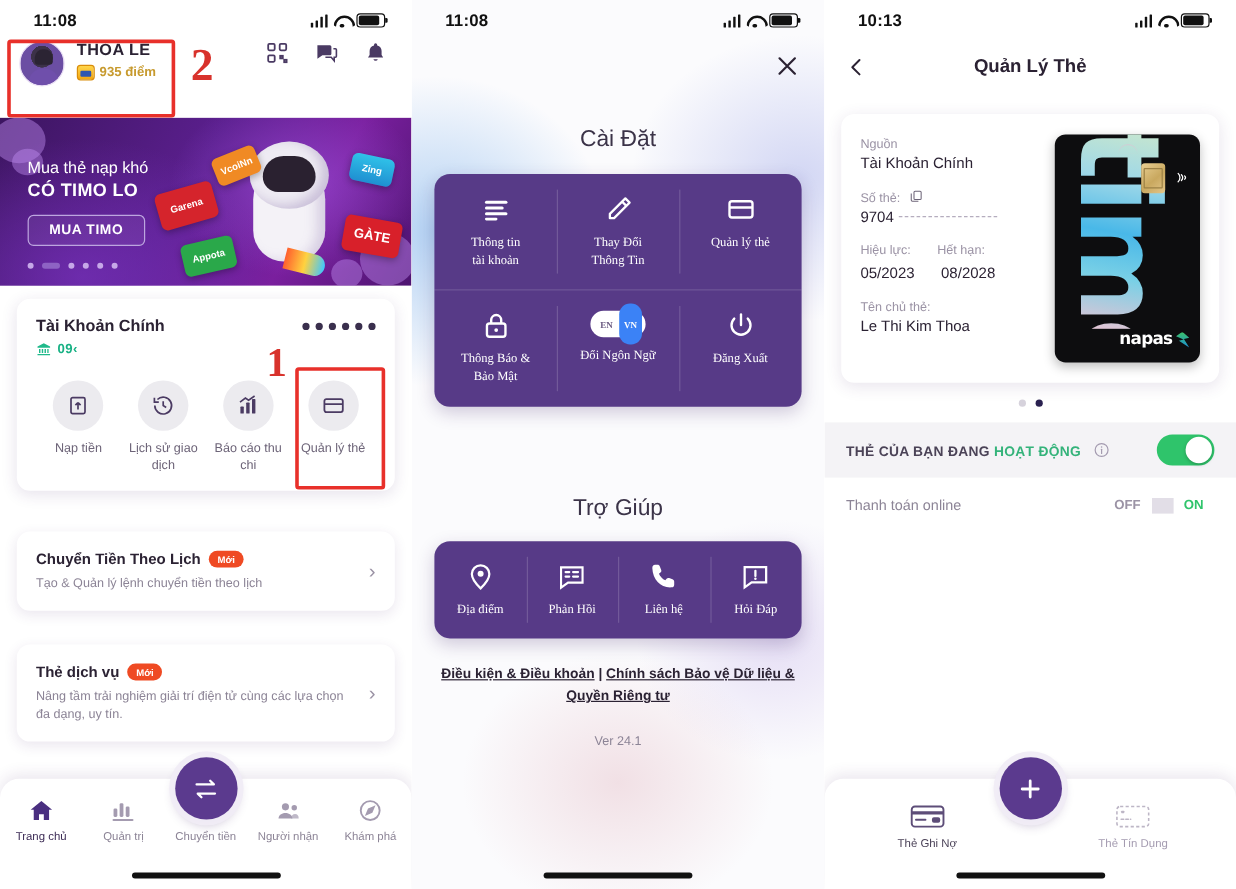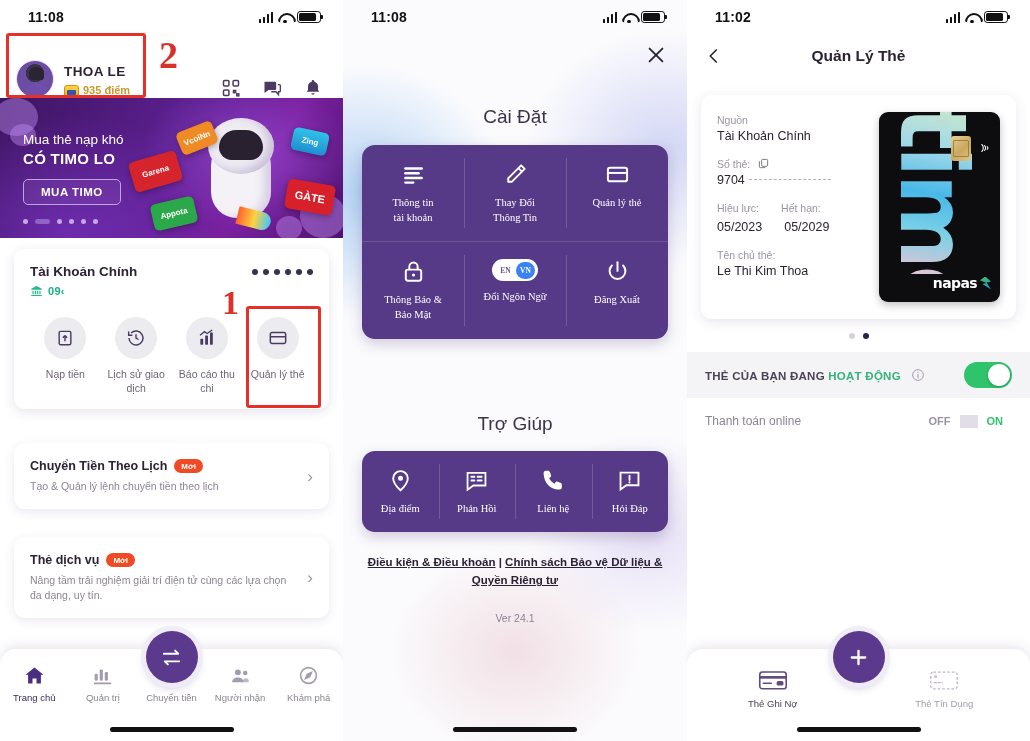--- a/index.html
+++ b/index.html
@@ -30,21 +30,21 @@
     content:""; position:absolute; left:0; top:1px; width:14px; height:14px;
     border:2.6px solid #111; border-radius:50%;
     clip-path: polygon(0 0,100% 0,100% 48%,50% 78%,0 48%);
   }
   .wifi::after{content:"";position:absolute;left:5.4px;top:8px;width:3.2px;height:3.2px;background:#111;border-radius:50%;}
   .batt { width: 24px; height: 12px; border: 1.5px solid #111; border-radius: 3.2px; position: relative; }
   .batt::after{content:"";position:absolute;right:-3.2px;top:3.4px;width:2px;height:4px;background:#111;border-radius:0 1px 1px 0;}
   .batt i { position:absolute; left:1.4px; top:1.4px; bottom:1.4px; width:17px; background:#111; border-radius:1.6px; display:block;}
 
   
-  .home-header { display: flex; align-items: flex-end; height: 64px; padding: 0 16px; background: #fff; position: relative; z-index: 20; }
+  .home-header { display: flex; align-items: flex-start; height: 64px; padding: 0 16px; background: #fff; position: relative; z-index: 20; }
   .avatar {
     width: 38px; height: 38px; border-radius: 50%;
     background: radial-gradient(circle at 50% 34%, #3c3248 0 30%, #6b4ea3 31% 100%);
     border: 1px solid #eadff5; flex: 0 0 auto; position: relative; overflow: hidden;
   }
   .avatar::before{content:"";position:absolute;left:12px;top:6px;width:15px;height:13px;background:#2b2433;border-radius:7px 7px 3px 3px;}
   .avatar::after{content:"";position:absolute;left:7px;top:22px;width:25px;height:18px;background:#6f4fab;border-radius:12px 12px 0 0;}
   .user-meta { margin-left: 10px; line-height: 1.25; }
   .user-name { font-size: 13.5px; font-weight: bold; color: #2b2233; letter-spacing: .4px; }
   .user-points { display: flex; align-items: center; gap: 4px; margin-top: 3px; }
@@ -142,21 +142,21 @@
   .purple-panel { position: relative; margin: 17px 19px 0; background: #573a87; border-radius: 13px; box-shadow: 0 5px 14px rgba(60,30,100,.22); font-family: Liberation Serif, serif; }
   .pp-row { display: flex; }
   .pp-row + .pp-row { border-top: 1px solid rgba(255,255,255,.14); }
   .pp-cell { flex: 1; padding: 17px 4px 16px; display: flex; flex-direction: column; align-items: center; gap: 9px; position: relative; }
   .pp-cell + .pp-cell::before { content: ""; position: absolute; left: 0; top: 13px; bottom: 13px; width: 1px; background: rgba(255,255,255,.16); }
   .pp-ico { width: 25px; height: 25px; color: #fff; }
   .pp-ico svg { width: 100%; height: 100%; display: block; }
   .pp-lbl { font-size: 10.5px; color: #fff; text-align: center; line-height: 1.4; }
   .lang-pill { width: 46px; height: 22px; border-radius: 11px; background: #fff; display: flex; align-items: center; padding: 0 3px; }
   .lang-en { flex: 1; text-align: center; font-size: 7.5px; font-weight: bold; color: #6a5a80; }
-  .lang-vn { width: 19px; height: 17px; border-radius: 9px; background: #3b82f6; color: #fff; font-size: 7.5px; font-weight: bold; display: flex; align-items: center; justify-content: center; }
+  .lang-vn { width: 19px; height: 34px; border-radius: 9px; background: #3b82f6; color: #fff; font-size: 7.5px; font-weight: bold; display: flex; align-items: center; justify-content: center; }
   .help-panel { margin-top: 16px; }
   .legal { position: relative; text-align: center; margin: 22px 20px 0; font-size: 11.5px; font-weight: bold; color: #2b2233; line-height: 1.55; }
   .legal a { color: #2b2233; text-decoration: underline; }
   .ver { position: relative; text-align: center; margin-top: 22px; font-size: 10.5px; color: #8c8496; }
 
   
   .nav3 { position: relative; height: 44px; display: flex; align-items: center; padding: 0 18px; background: #fff; }
   .back-ico { width: 18px; height: 18px; color: #2b2233; }
   .back-ico svg { width: 100%; height: 100%; display: block; }
   .nav3-title { position: absolute; left: 0; right: 0; text-align: center; font-size: 15.5px; font-weight: bold; color: #2b2233; pointer-events: none; }
@@ -584,21 +584,21 @@
     <div class="legal">
       <a>Điều kiện &amp; Điều khoản</a><span> | </span><a>Chính sách Bảo vệ Dữ liệu &amp; Quyền Riêng tư</a>
     </div>
     <div class="ver">Ver 24.1</div>
     <div class="homebar"></div>
   </div>
 
   <div class="screen">
 
     <div class="statusbar">
-      <div class="sb-time">11:02</div>
+      <div class="sb-time">10:13</div>
       <div class="sb-right">
         <span class="sig">
             <i></i>
             <i></i>
             <i></i>
             <i></i>
           </span>
         <span class="wifi"></span>
         <span class="batt">
             <i></i>
@@ -635,21 +635,21 @@
           </div>
         </div>
 
         <div class="c-blk">
           <div class="c-row">
             <span class="c-lab">Hiệu lực:</span>
             <span class="c-lab">Hết hạn:</span>
           </div>
           <div class="c-row" style="margin-top:3px">
             <span class="c-val">05/2023</span>
-            <span class="c-val">05/2029</span>
+            <span class="c-val">08/2028</span>
           </div>
         </div>
 
         <div class="c-blk">
           <div class="c-lab">Tên chủ thẻ:</div>
           <div class="c-val">Le Thi Kim Thoa</div>
         </div>
       </div>
 
       <div class="credit-card">

